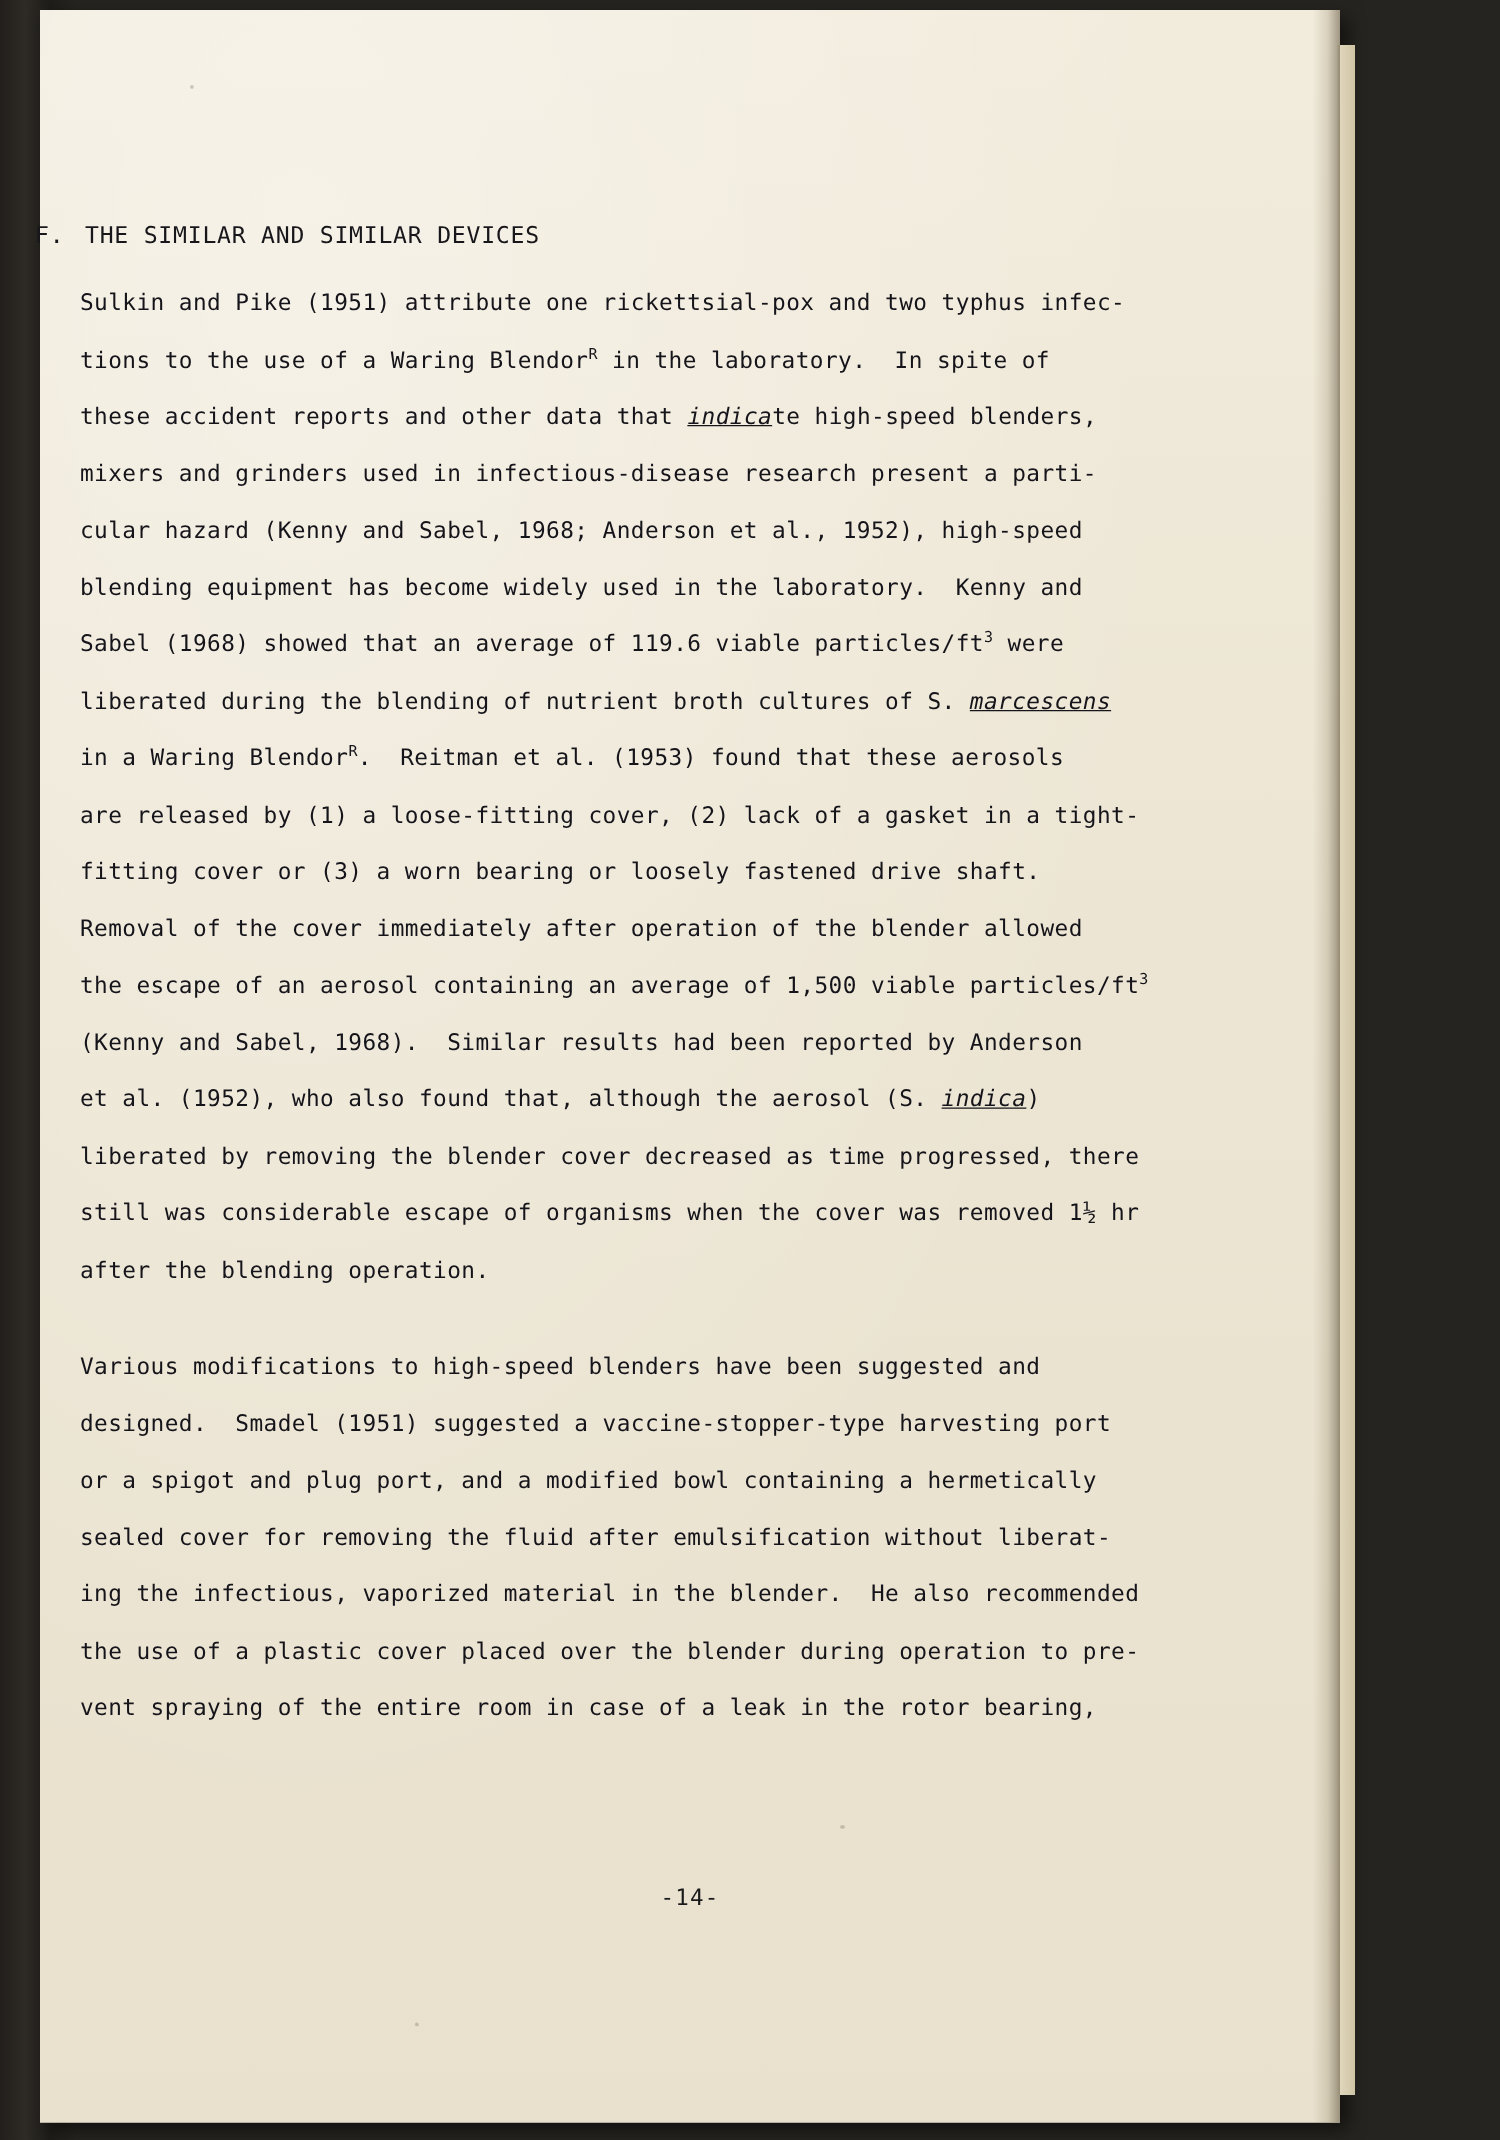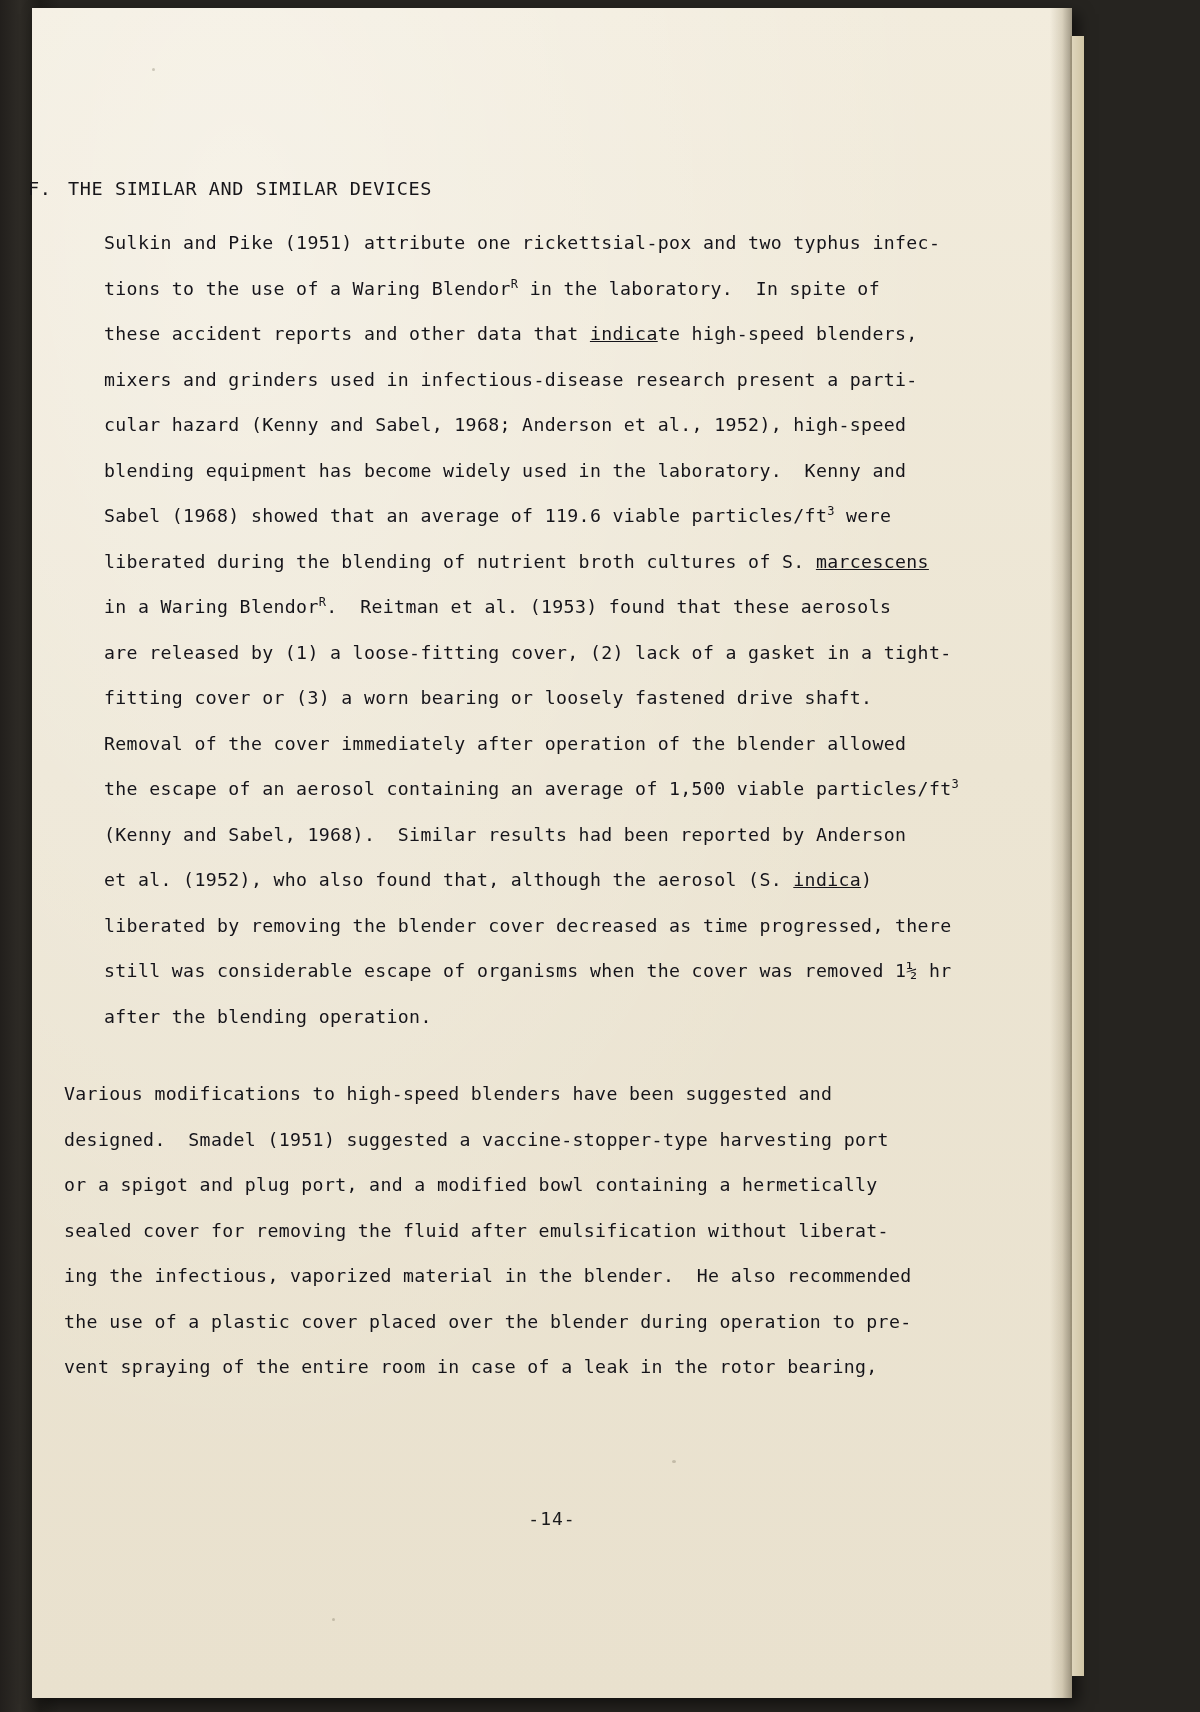--- a/index.html
+++ b/index.html
@@ -93,33 +93,33 @@
   .body-block {
     position: absolute;
     left: 32px;
     width: 900px;
     font-size: 18.2px;
     line-height: 45.5px;
     letter-spacing: 0.35px;
     color: #15141a;
     white-space: pre-wrap;
   }
-  #para-1 { top: 212px; margin-left: 40px; }
+  #para-1 { top: 212px; }
   #para-2 { top: 1063px; }
 
   .line {
     display: block;
     white-space: pre;
   }
   sup {
     font-size: 0.66em;
     vertical-align: super;
     line-height: 0;
   }
-  .u { text-decoration: underline; }
+  .u { text-decoration: underline; font-style: italic; }
 
   .folio {
     position: absolute;
     left: 0;
     top: 1500px;
     width: 1040px;
     text-align: center;
     font-size: 18px;
     letter-spacing: 1px;
     color: #1a1a1c;

